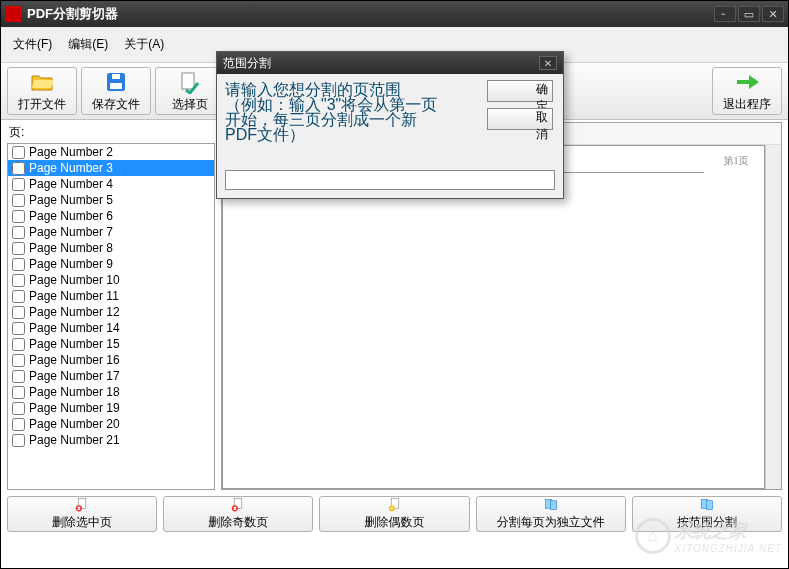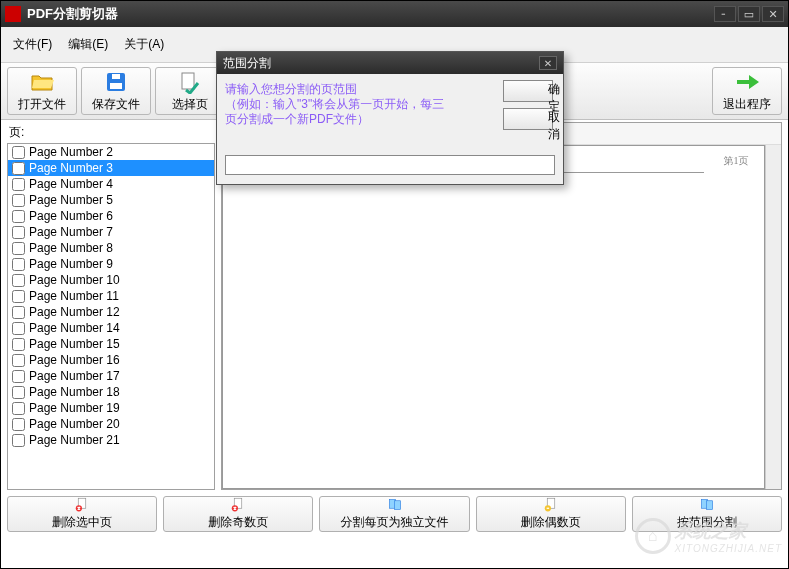--- a/index.html
+++ b/index.html
@@ -40,23 +40,23 @@
 .bbtn { flex:1; border:1px solid #b0b0b0; background:linear-gradient(#fdfdfd,#ececec); border-radius:3px; height:36px; display:flex; flex-direction:column; align-items:center; justify-content:center; cursor:pointer; }
 .bbtn svg { width:26px; height:26px; }
 .bbtn .lbl { margin-top:2px; font-size:12px; }
 
 
 .dialog { position:absolute; left:215px; top:50px; width:348px; background:#f0f0f0; border:1px solid #555; box-shadow:4px 4px 8px rgba(0,0,0,0.3); z-index:50; }
 .dialog .dtitle { background:linear-gradient(#4a4a4a,#2b2b2b); color:#fff; height:22px; display:flex; align-items:center; padding:0 6px; font-size:12px; }
 .dialog .dtitle .dtxt { flex:1; }
 .dialog .dtitle .dclose { width:18px; height:14px; border:1px solid #666; background:#333; color:#ccc; display:flex; align-items:center; justify-content:center; cursor:pointer; font-size:10px;}
 .dialog .dbody { padding:8px; position:relative; min-height:110px;}
-.dialog .prompt { width:220px; font-size:12px; line-height:15px; color:#8b5cf6;}
+.dialog .prompt { width:220px; font-size:16px; line-height:15px; color:#0c4a6e;}
 .dialog .dbtns { position:absolute; right:10px; top:6px; display:flex; flex-direction:column; gap:6px;}
-.dialog .dbtns button { width:50px; height:22px; border:1px solid #888; background:linear-gradient(#fdfdfd,#e6e6e6); font-size:12px; cursor:pointer;padding-left:44px;}
+.dialog .dbtns button { width:66px; height:22px; border:1px solid #888; background:linear-gradient(#fdfdfd,#e6e6e6); font-size:12px; cursor:pointer;padding-left:44px;}
 .dialog .dinput { width:100%; margin-top:28px; height:20px; border:1px solid #888; padding:0 4px; font-size:12px;}
 
 
 .watermark { position:absolute; right:6px; bottom:14px; color:#d9d9d9; font-style:italic; font-size:14px; z-index:70; display:flex; align-items:center; gap:4px; opacity:0.7;}
 .watermark .wicon { width:36px; height:36px; border:3px solid #d9d9d9; border-radius:50%; display:flex; align-items:center; justify-content:center; font-size:16px; color:#d9d9d9;}
 </style>
 </head>
 <body>
 
 <div class="titlebar">
@@ -212,32 +212,32 @@
   <div class="bbtn">
     <svg viewBox="0 0 24 24">
         <rect fill="#fff" stroke="#888" x="6" y="2" width="12" height="16"></rect>
         <circle fill="#e33" cx="7" cy="18" r="5"></circle>
         <path stroke="#fff" stroke-width="2" d="M5 16l4 4M9 16l-4 4"></path>
       </svg>
     <div class="lbl">删除奇数页</div>
   </div>
   <div class="bbtn">
     <svg viewBox="0 0 24 24">
-        <rect fill="#8fd3ff" stroke="#2b7de1" x="3" y="4" width="10" height="14"></rect>
-        <rect fill="#8fd3ff" stroke="#2b7de1" x="11" y="6" width="10" height="14"></rect>
-      </svg>
-    <div class="lbl">分割每页为独立文件</div>
-  </div>
-  <div class="bbtn">
-    <svg viewBox="0 0 24 24">
         <rect fill="#fff" stroke="#888" x="6" y="2" width="12" height="16"></rect>
         <circle fill="#f4c430" cx="7" cy="18" r="5"></circle>
         <path stroke="#fff" stroke-width="2" d="M5 18h4"></path>
       </svg>
     <div class="lbl">删除偶数页</div>
+  </div>
+  <div class="bbtn">
+    <svg viewBox="0 0 24 24">
+        <rect fill="#8fd3ff" stroke="#2b7de1" x="3" y="4" width="10" height="14"></rect>
+        <rect fill="#8fd3ff" stroke="#2b7de1" x="11" y="6" width="10" height="14"></rect>
+      </svg>
+    <div class="lbl">分割每页为独立文件</div>
   </div>
   <div class="bbtn">
     <svg viewBox="0 0 24 24">
         <rect fill="#8fd3ff" stroke="#2b7de1" x="3" y="4" width="10" height="14"></rect>
         <rect fill="#8fd3ff" stroke="#2b7de1" x="11" y="6" width="10" height="14"></rect>
       </svg>
     <div class="lbl">按范围分割</div>
   </div>
 </div>
 

